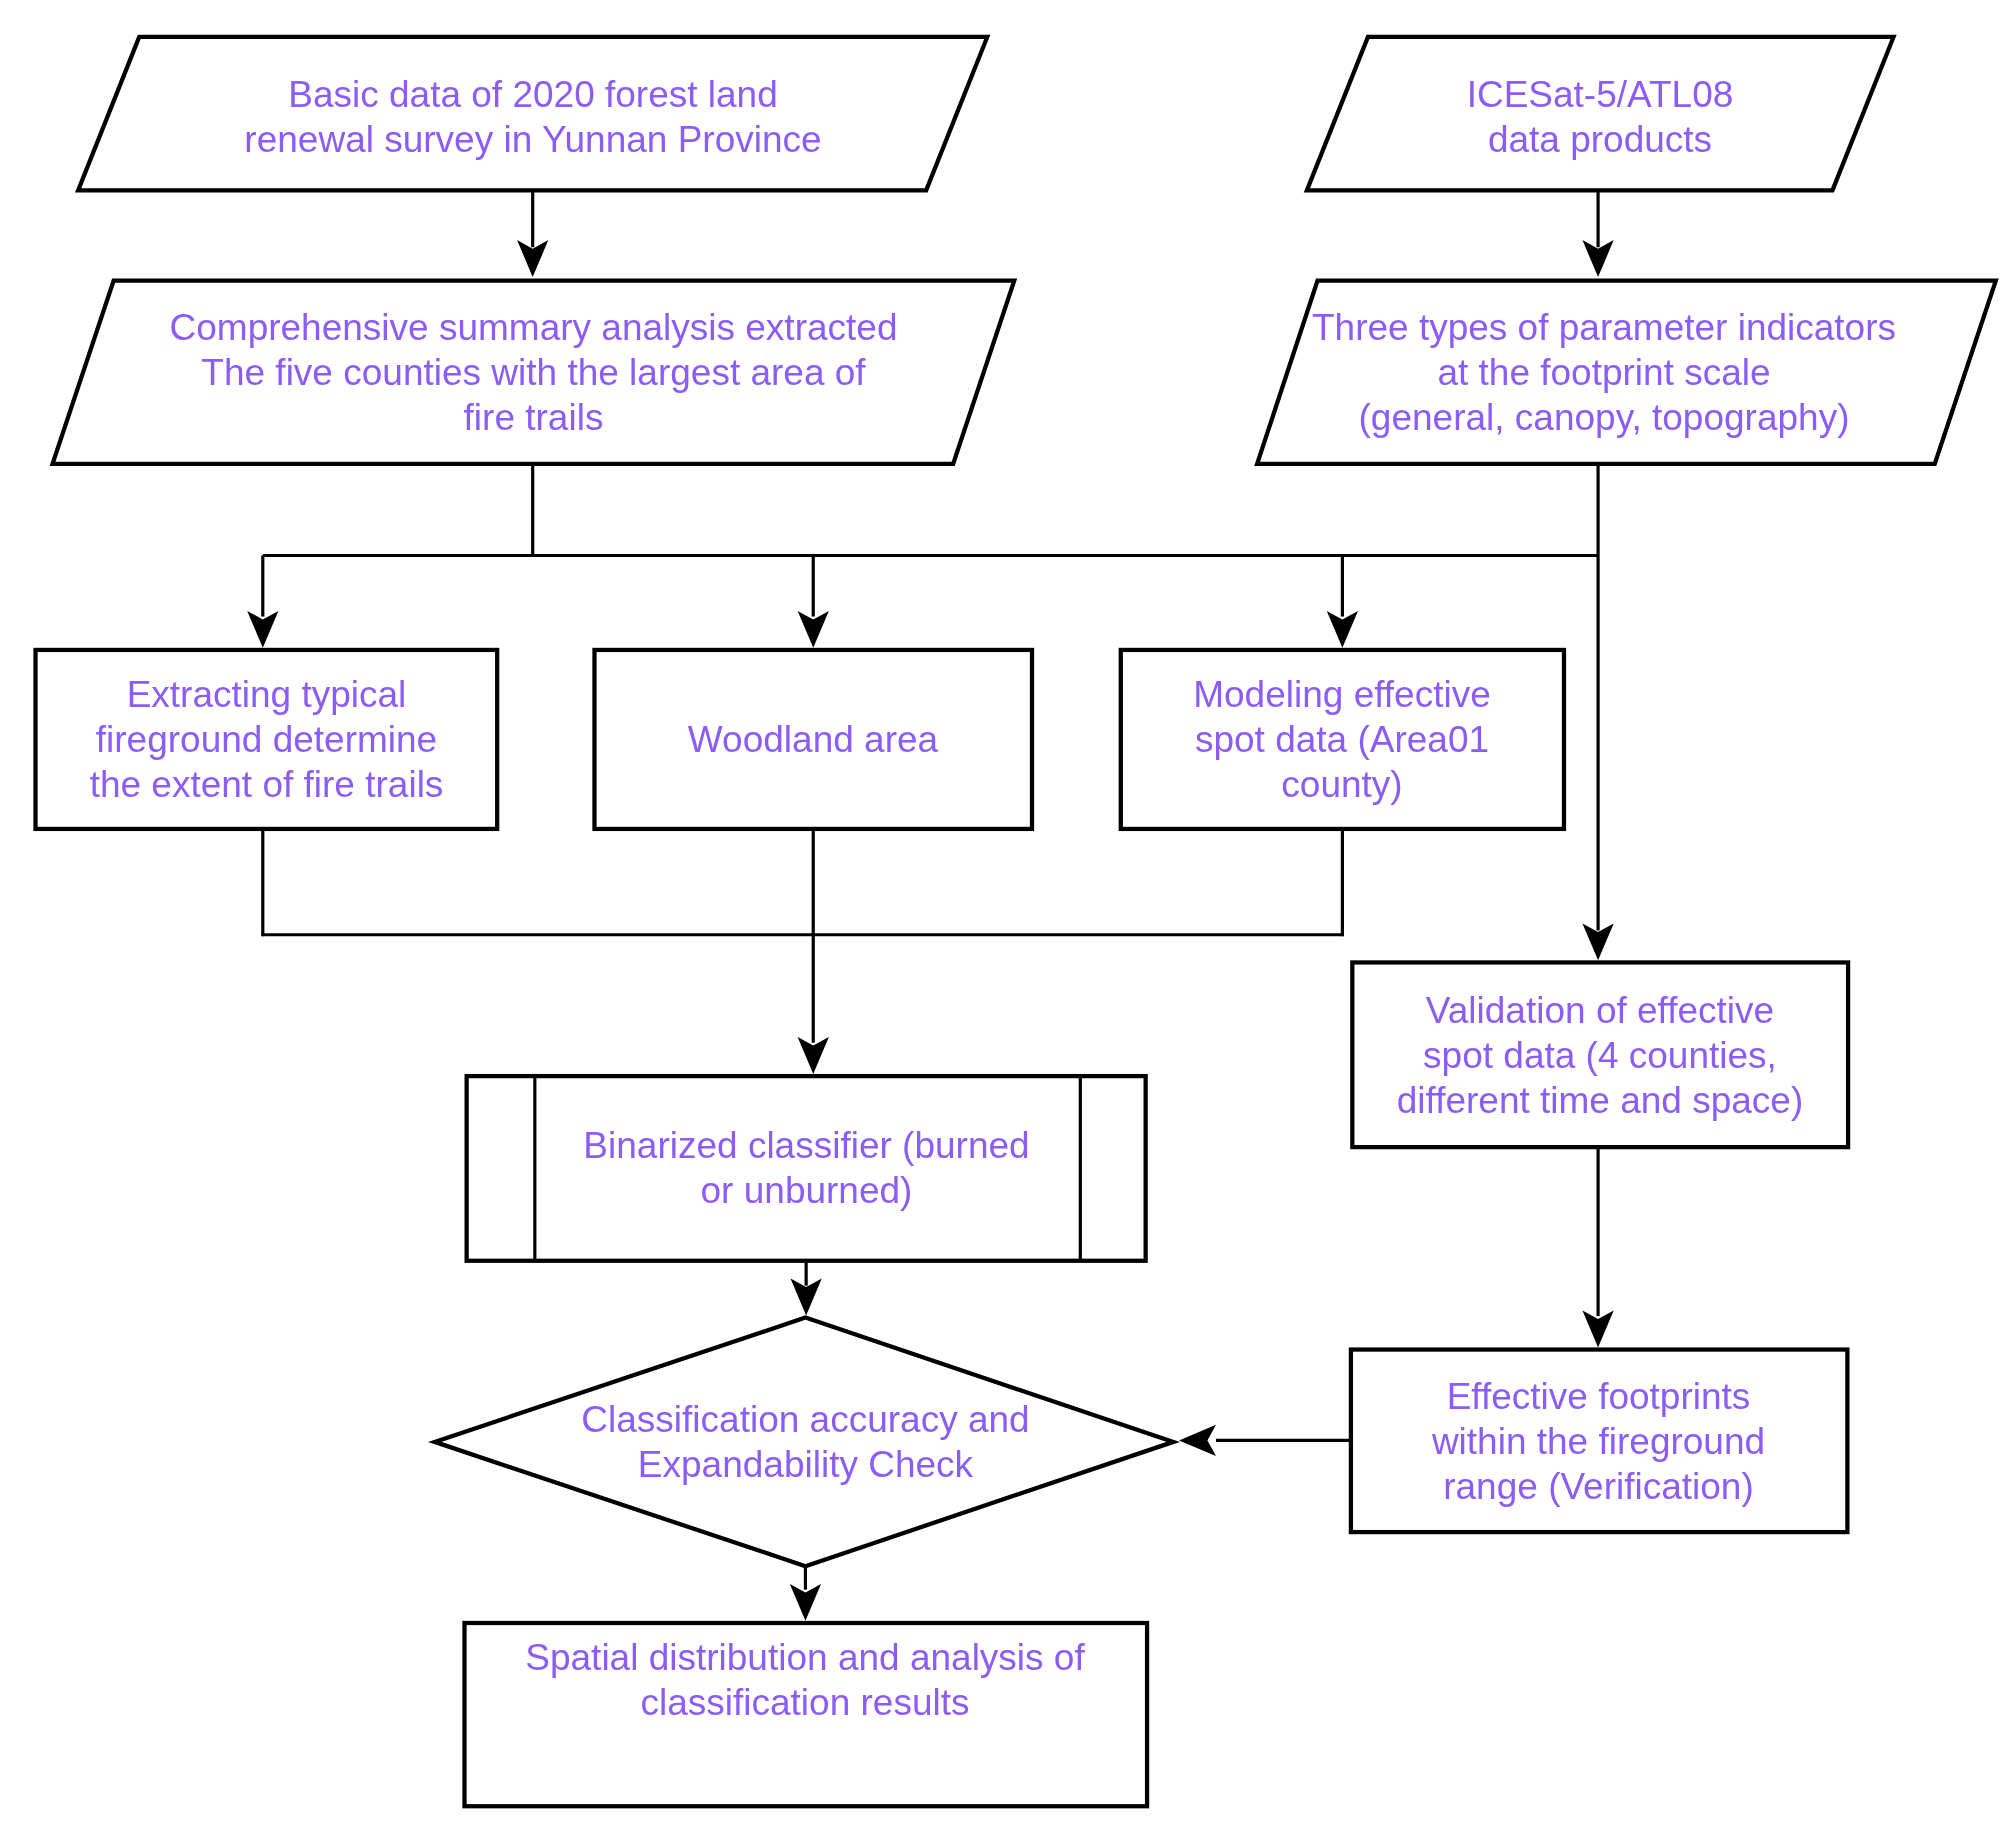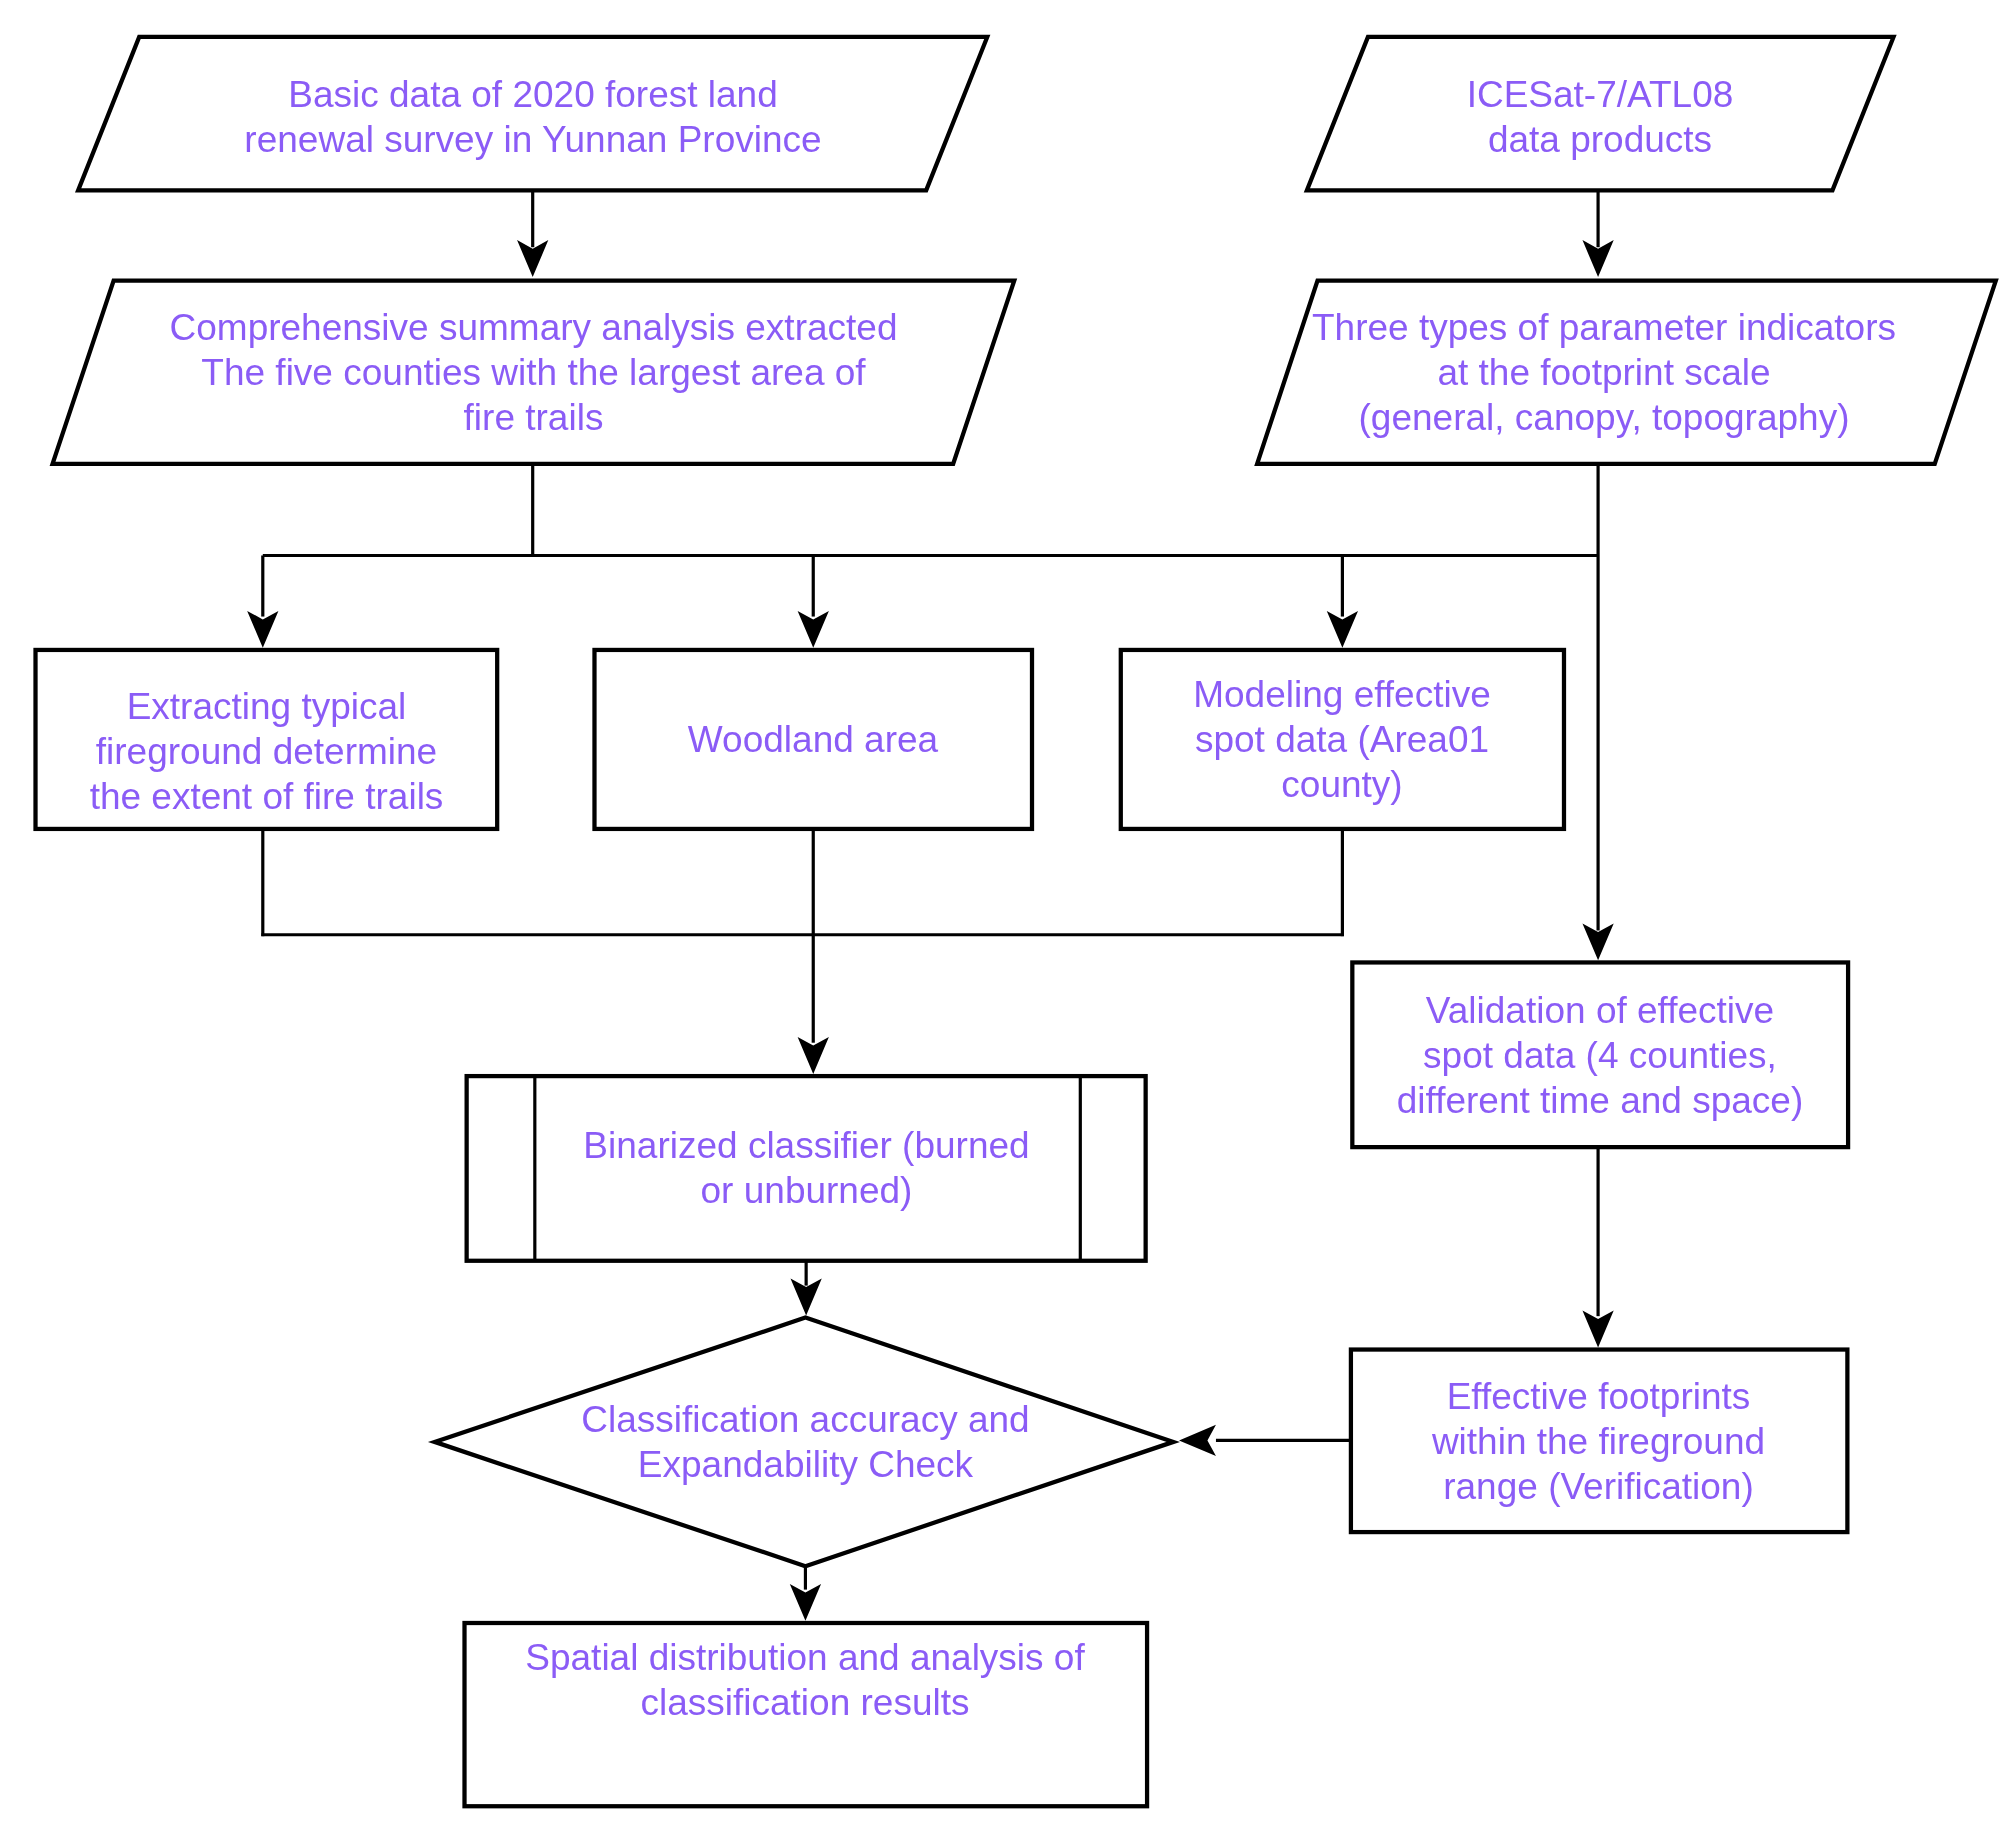--- a/index.html
+++ b/index.html
@@ -86,33 +86,33 @@
     <polygon class="arrowhead" points="1145,1512 1123,1460 1145,1472 1167,1460"></polygon>
     <polygon class="arrowhead" points="1135,1852 1113,1800 1135,1812 1157,1800"></polygon>
     <polygon class="arrowhead" points="2250,1897 2228,1845 2250,1857 2272,1845"></polygon>
     <polygon class="arrowhead" points="1660,2028 1712,2006 1700,2028 1712,2050"></polygon>
     <polygon class="arrowhead" points="1134,2282 1112,2230 1134,2242 1156,2230"></polygon>
   </svg>
 
   <div class="shape-label" style="left:107px; top:44px; width:852px; height:145px;">Basic data of 2020 forest land
 renewal survey in Yunnan Province</div>
 
-  <div class="shape-label" style="left:1316px; top:44px; width:568px; height:145px;">ICESat-7/ATL08
+  <div class="shape-label" style="left:1316px; top:44px; width:568px; height:145px;">ICESat-5/ATL08
 data products</div>
 
   <div class="shape-label" style="left:64px; top:283px; width:939px; height:178px;">Comprehensive summary analysis extracted
 The five counties with the largest area of
 fire trails</div>
 
   <div class="shape-label" style="left:1249px; top:283px; width:710px; height:178px;">Three types of parameter indicators
 at the footprint scale
 (general, canopy, topography)</div>
 
 
-  <div class="shape-label" style="left:18px; top:654px; width:497px; height:170px;margin-top:12px;">Extracting typical
+  <div class="shape-label" style="left:18px; top:654px; width:497px; height:170px;">Extracting typical
 fireground determine
 the extent of fire trails</div>
 
   <div class="shape-label" style="left:600px; top:654px; width:426px; height:170px;">Woodland area</div>
 
   <div class="shape-label" style="left:1129px; top:654px; width:426px; height:170px;">Modeling effective
 spot data (Area01
 county)</div>
 
   <div class="shape-label" style="left:1330px; top:967px; width:540px; height:176px;">Validation of effective

